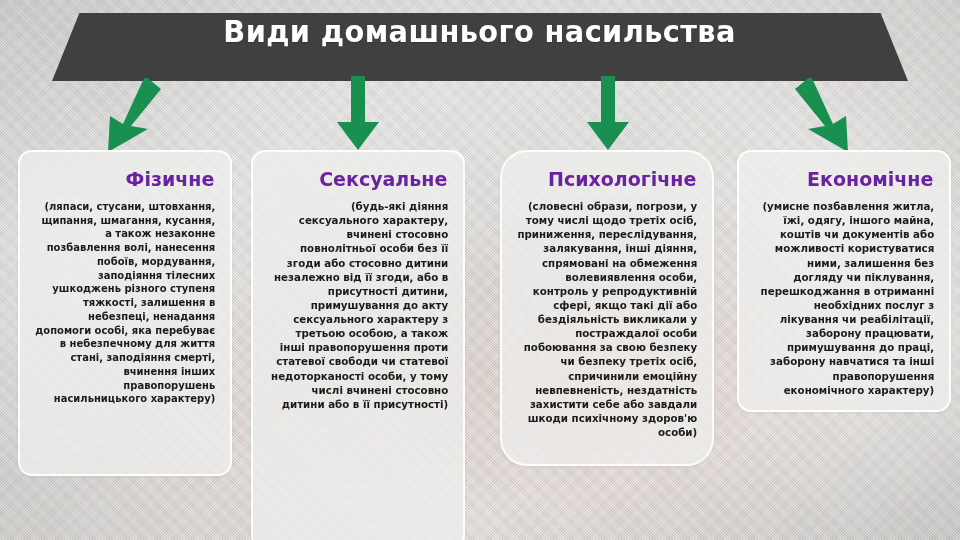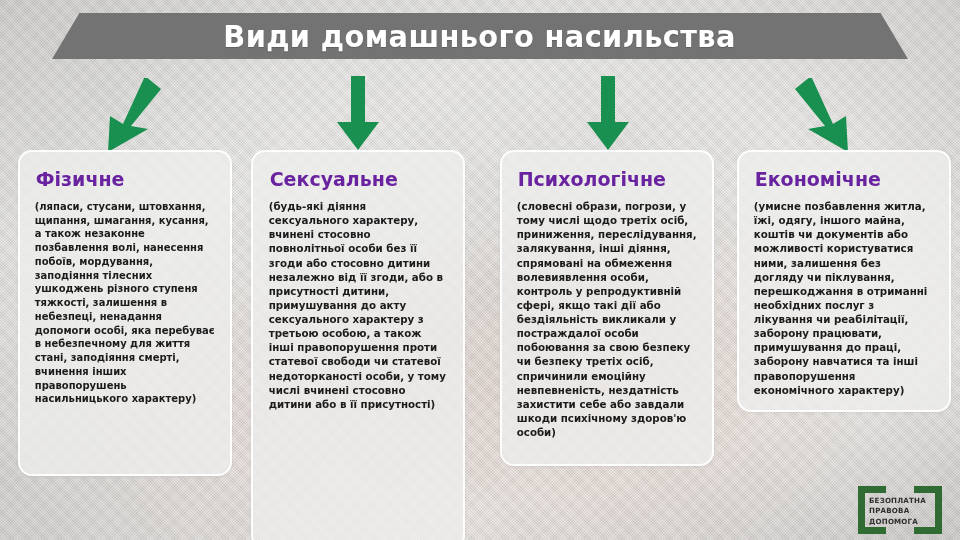--- a/index.html
+++ b/index.html
@@ -43,25 +43,25 @@
     background:
       radial-gradient(ellipse 700px 420px at 50% 50%, rgba(0,0,0,0) 55%, rgba(90,80,78,0.13) 100%);
   }
 
   
   .banner {
     position: absolute;
     left: 52px;
     top: 13px;
     width: 856px;
-    height: 46px;
-    background: #737373;
+    height: 68px;
+    background: #404040;
     clip-path: polygon(3.2% 0%, 96.8% 0%, 100% 100%, 0% 100%);
     display: flex;
-    align-items: center;
+    align-items: flex-start;
     justify-content: center;
   }
   .banner-title {
     color: #ffffff;
     font-family: "DejaVu Sans", sans-serif;
     font-size: 31px;
     font-weight: bold;
     letter-spacing: 0.4px;
     transform: scaleX(0.93);
     white-space: nowrap;
@@ -74,21 +74,21 @@
   }
 
   
   .card {
     position: absolute;
     box-sizing: border-box;
     background: rgba(240,240,239,0.72);
     border: 2px solid rgba(255,255,255,0.92);
     border-radius: 14px;
     padding: 10px 11px 12px 11px;
-    text-align: left;
+    text-align: right;
     box-shadow: 0 1px 3px rgba(0,0,0,0.06);
   }
   .card-title {
     color: #6a23a0;
     font-family: "DejaVu Sans", sans-serif;
     font-size: 20px;
     font-weight: bold;
     line-height: 1.1;
     margin: 6px 0 10px 0;
     transform: scaleX(0.95);
@@ -100,21 +100,21 @@
     font-weight: bold;
     line-height: 1.32;
     transform: scaleX(0.96);
   }
   .card-2 .card-body, .card-3 .card-body, .card-4 .card-body {
     font-size: 10.7px;
   }
 
   #card-1 { left: 18px;  top: 150px; width: 214px; height: 326px; }
   #card-2 { left: 251px; top: 150px; width: 214px; height: 399px; padding-left: 12px; }
-  #card-3 { left: 500px; top: 150px; width: 214px; height: 316px; }
+  #card-3 { left: 500px; top: 150px; width: 214px; height: 316px; border-radius: 27px; }
   #card-4 { left: 737px; top: 150px; width: 214px; height: 262px; }
 
   
   .logo-pravokator {
     position: absolute;
     left: 706px;
     top: 492px;
     width: 132px;
     height: 38px;
   }
@@ -209,25 +209,14 @@
     <div class="card-title">Психологічне</div>
     <div class="card-body">(словесні образи, погрози, у тому числі щодо третіх осіб, приниження, переслідування, залякування, інші діяння, спрямовані на обмеження волевиявлення особи, контроль у репродуктивній сфері, якщо такі дії або бездіяльність викликали у постраждалої особи побоювання за свою безпеку чи безпеку третіх осіб, спричинили емоційну невпевненість, нездатність захистити себе або завдали шкоди психічному здоров'ю особи)</div>
   </div>
 
   <div class="card card-4" id="card-4">
     <div class="card-title">Економічне</div>
     <div class="card-body">(умисне позбавлення житла, їжі, одягу, іншого майна, коштів чи документів або можливості користуватися ними, залишення без догляду чи піклування, перешкоджання в отриманні необхідних послуг з лікування чи реабілітації, заборону працювати, примушування до праці, заборону навчатися та інші правопорушення економічного характеру)</div>
   </div>
 
 
-  <div class="logo-bpd">
-    <svg width="88" height="52" viewBox="0 0 88 52">
-      <polygon points="2,2 30,2 30,9 9,9 9,43 30,43 30,50 2,50" fill="#2f6b33"></polygon>
-      <polygon points="86,2 58,2 58,9 79,9 79,43 58,43 58,50 86,50" fill="#2f6b33"></polygon>
-    </svg>
-    <div class="bpd-text">
-      <div>БЕЗОПЛАТНА</div>
-      <div>ПРАВОВА</div>
-      <div>ДОПОМОГА</div>
-    </div>
-  </div>
 
 </div>
 
 </body></html>

